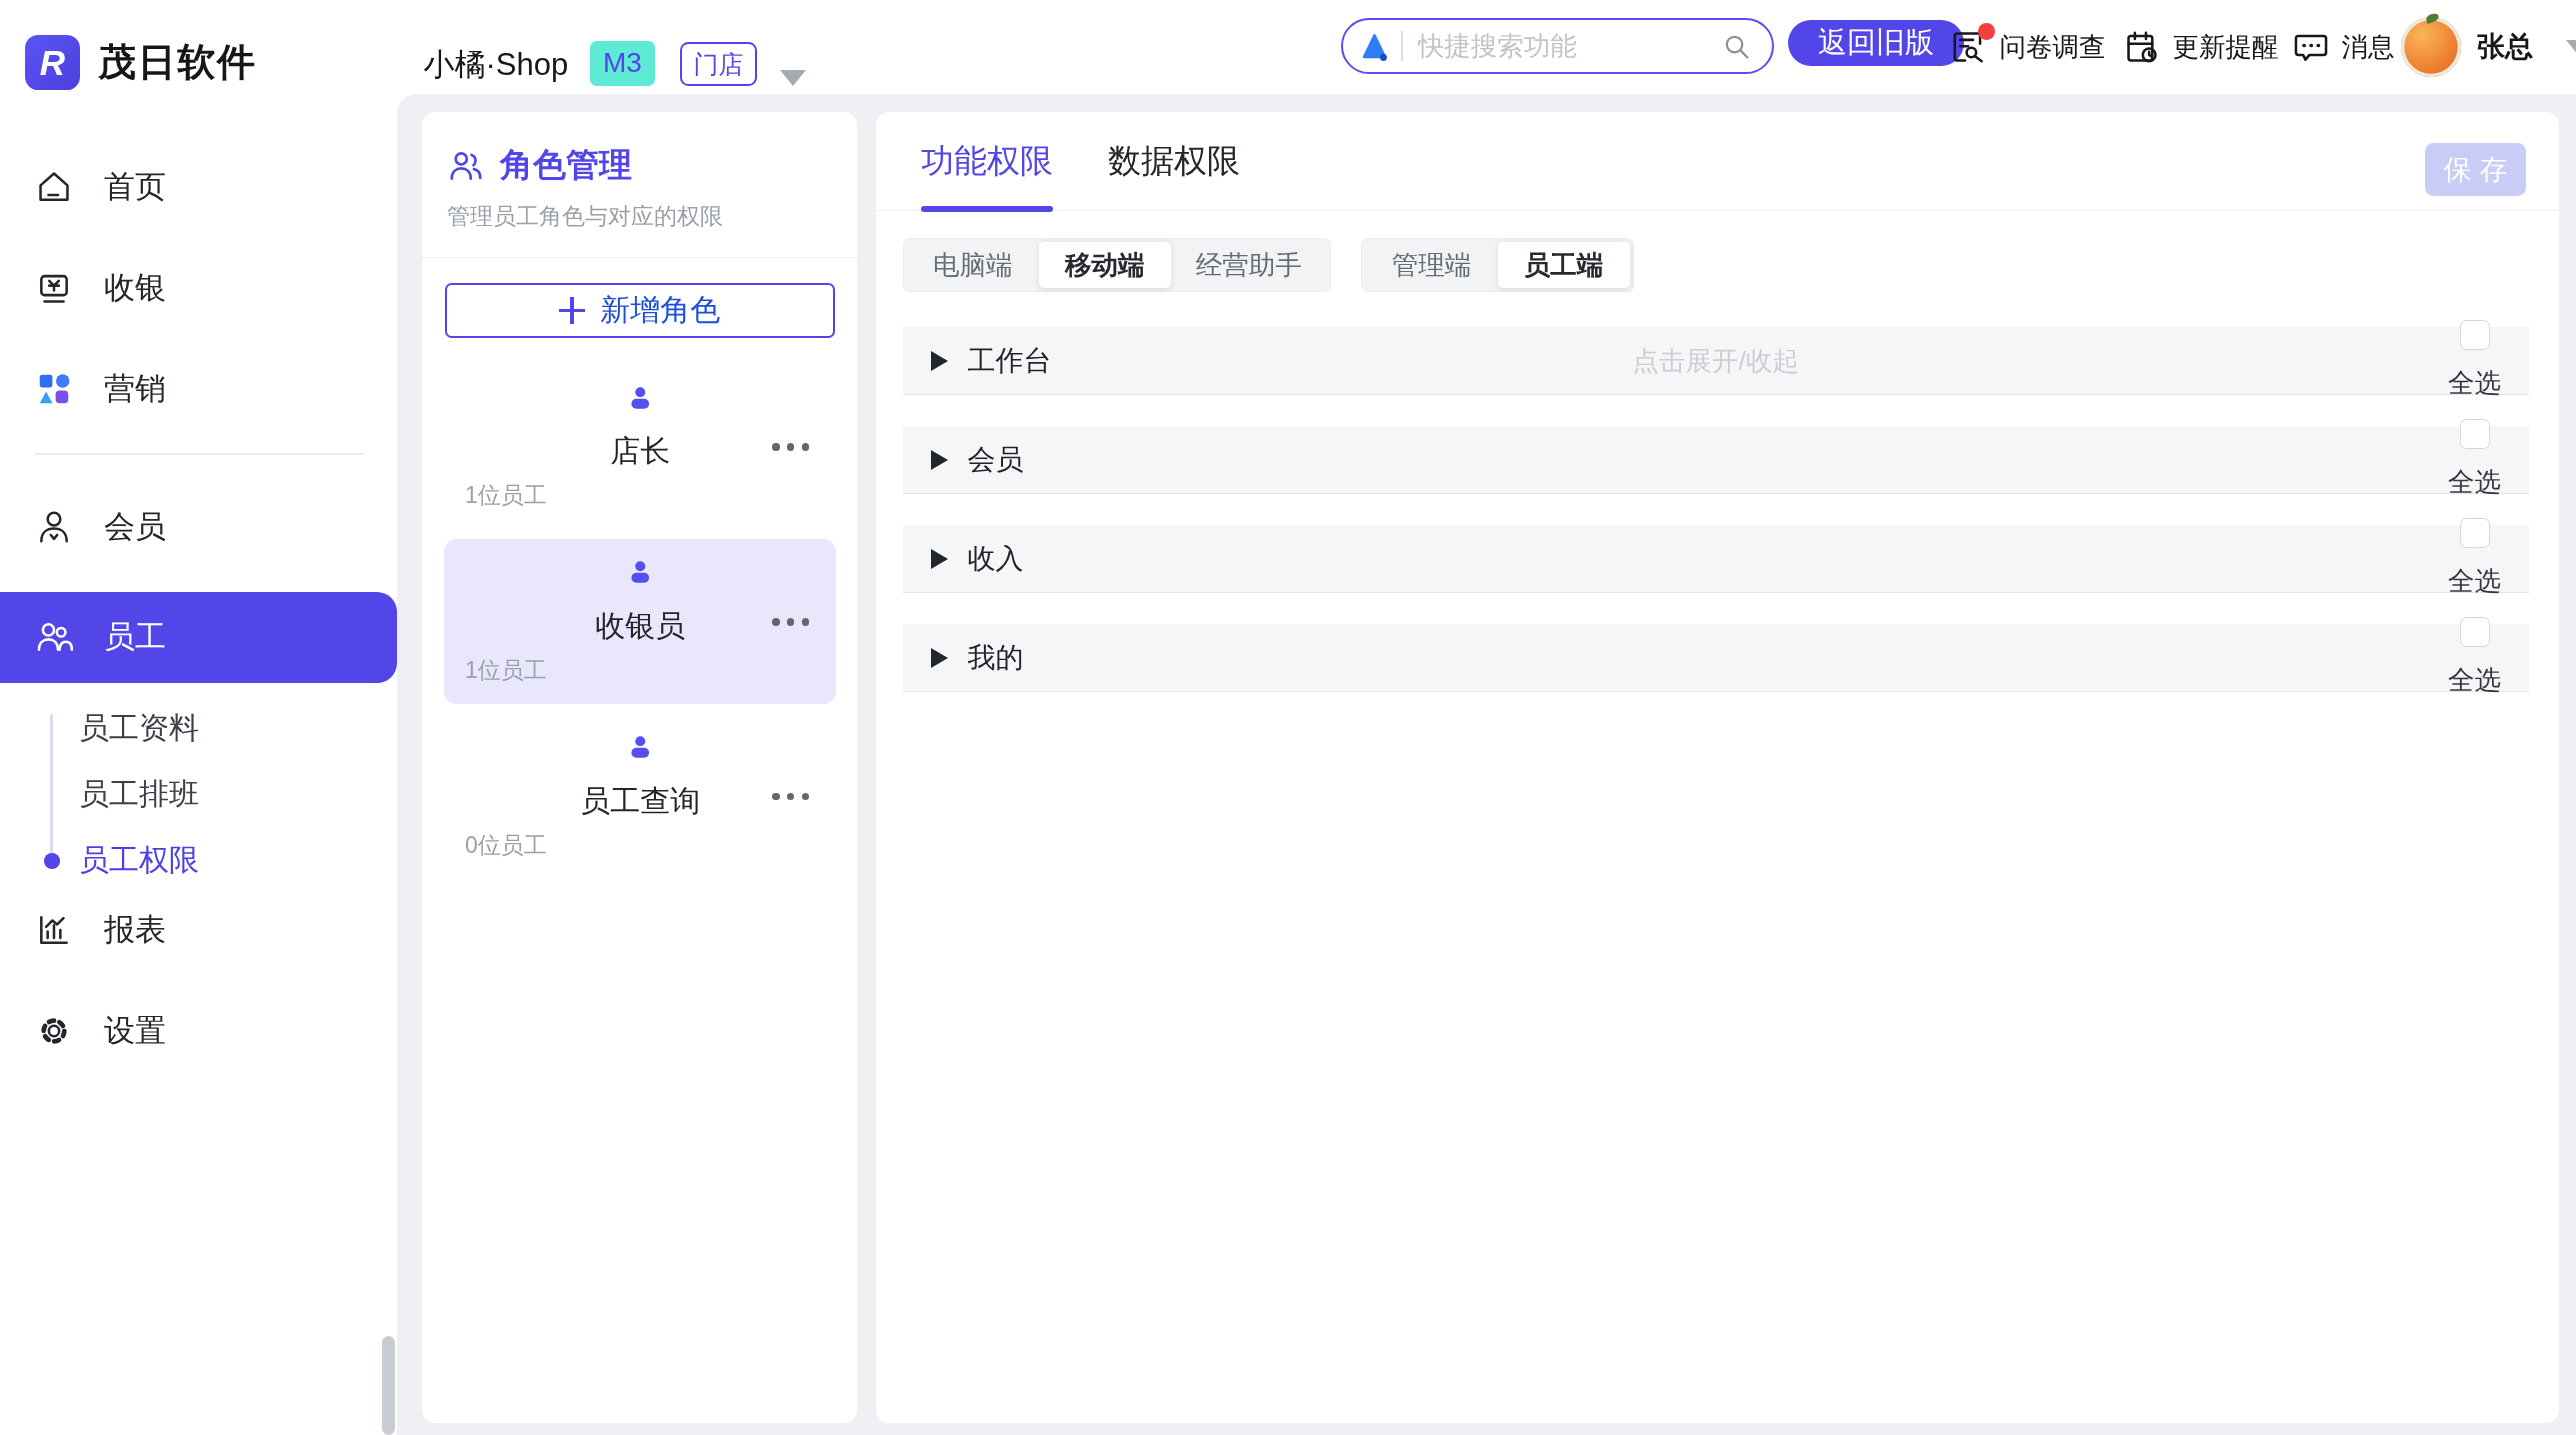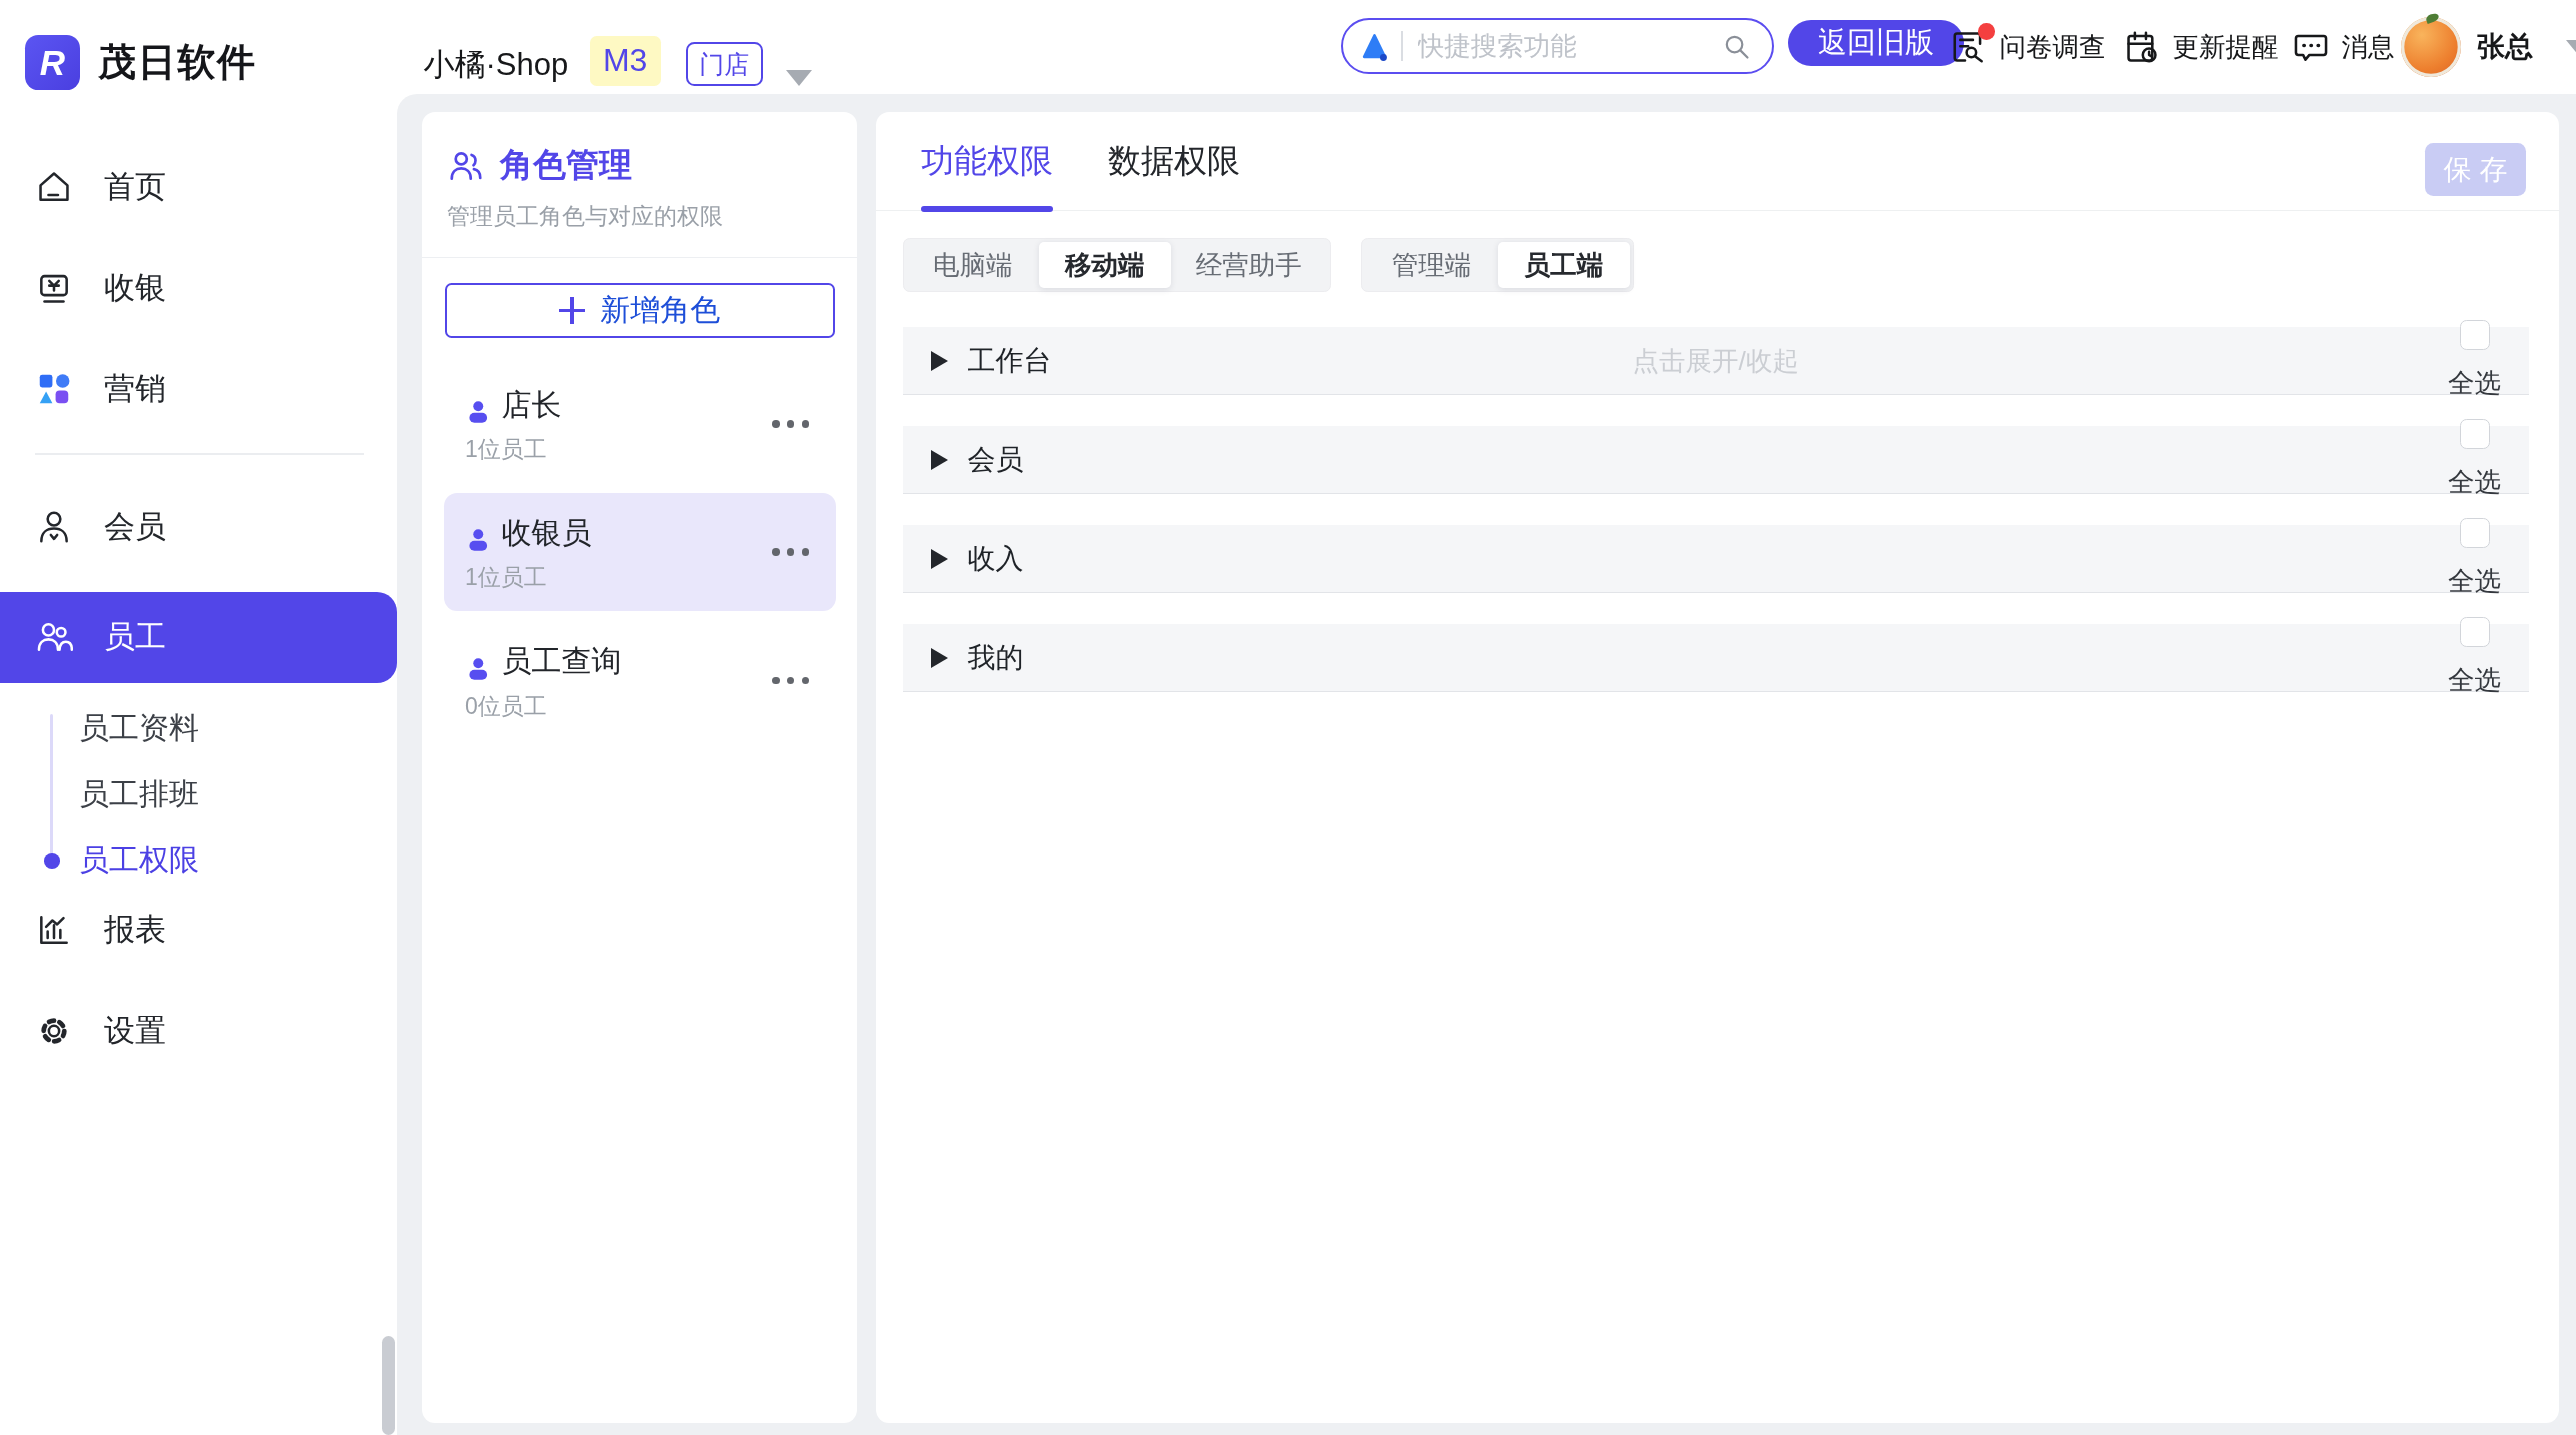--- a/index.html
+++ b/index.html
@@ -22,21 +22,21 @@
   .sub-item { height:66px; display:flex; align-items:center; padding-left:79px; font-size:30px; color:#3c4047; cursor:pointer; position:relative; }
   .sub-item.active { color:#4b40e4; }
   .sub-dot { position:absolute; left:44px; width:15.7px; height:15.7px; border-radius:50%; background:#5246e8; }
   .after-sub { margin-top:35px; }
   .side-thumb { position:absolute; right:1.7px; bottom:0; width:13.2px; height:99px; border-radius:6.6px; background:#c9ccd2; }
 
   
   .topbar { position:absolute; left:397px; top:0; right:0; height:94px; background:#fff; z-index:2; }
   .shop-group { position:absolute; left:26.5px; top:0; height:86px; display:flex; align-items:flex-end; }
   .shop-name { font-size:31px; font-weight:500; color:#17181a; }
-  .plan-badge { margin-left:21.5px; background:#fef9c3; color:#5246e8; font-size:32px; padding:6.6px 13.2px; border-radius:6.6px; }
+  .plan-badge { margin-left:21.5px; background:#5eead4; color:#5246e8; font-size:28px; padding:6.6px 13.2px; border-radius:6.6px; }
   .store-tag { margin-left:25px; border:2.5px solid #5246e8; color:#5246e8; font-size:25px; padding:3.3px 11.6px; border-radius:8.3px; }
   .caret { width:0; height:0; border-left:13.2px solid transparent; border-right:13.2px solid transparent; border-top:16.5px solid #a6abb2; margin-left:23px; }
   .search { position:absolute; left:944px; top:18px; width:433px; height:56px; border:2.5px solid #5b4df0; border-radius:30px; display:flex; align-items:center; padding:0 20px 0 15px; background:#fff; }
   .search-logo { width:33px; height:33px; flex:none; }
   .search-sep { width:1.7px; height:30px; background:#dadde2; margin:0 15px 0 10px; }
   .search input { flex:1; border:none; outline:none; font-size:26.5px; color:#33363c; background:transparent; min-width:0; }
   .search input::placeholder { color:#bfc3ca; }
   .search-glass { width:31px; height:31px; flex:none; }
   .back-btn { position:absolute; left:1391px; top:20px; height:46px; padding:0 30px; background:#5246e8; color:#fff; font-size:29px; border:none; border-radius:26.5px; display:flex; align-items:center; cursor:pointer; }
   .top-action { position:absolute; top:0; height:94px; display:flex; align-items:center; gap:11.6px; font-size:26.5px; color:#17181a; cursor:pointer; }
@@ -64,21 +64,21 @@
   .rc-title { font-size:33px; font-weight:700; color:#5246e8; }
   .rc-sub { margin-top:13.2px; font-size:23px; color:#9aa0a8; }
   .add-btn { margin:25px auto 0; width:390px; height:55px; border:2.5px solid #5246e8; border-radius:6.6px; background:#fff; color:#1d4ed8; font-size:30px; display:flex; align-items:center; justify-content:center; gap:15px; cursor:pointer; }
   .plus { position:relative; width:26.5px; height:26.5px; }
   .plus::before,.plus::after { content:""; position:absolute; background:#5246e8; }
   .plus::before { left:11.6px; top:0; width:3.3px; height:26.5px; }
   .plus::after { left:0; top:11.6px; width:26.5px; height:3.3px; }
   .roles { margin-top:26.5px; padding:0 21.5px; }
   .role-item { position:relative; border-radius:13.2px; padding:20px 20px 18px 21.5px; margin-bottom:10px; cursor:pointer; }
   .role-item.selected { background:#e9e7fb; }
-  .role-name-row { display:flex; align-items:flex-end; gap:10px; }
+  .role-name-row { display:flex; align-items:center; gap:20px;flex-direction:column; }
   .role-name-row svg { width:26.5px; height:26.5px; }
   .role-name { font-size:30px; color:#22252a; font-weight:500; }
   .role-count { margin-top:8.3px; font-size:23px; color:#9aa0a8; }
   .more { position:absolute; right:18px; top:50%; transform:translateY(-50%); display:flex; gap:7.4px; padding:8.3px; cursor:pointer; }
   .more i { width:7.4px; height:7.4px; border-radius:50%; background:#63666c; }
 
   
   .tabs { position:relative; height:99px; display:flex; align-items:stretch; gap:55px; padding-left:45px; border-bottom:1.7px solid #eef0f1; }
   .tab { display:flex; align-items:center; font-size:33px; color:#23262b; position:relative; cursor:pointer; }
   .tab.active { color:#5246e8; font-weight:500; }

